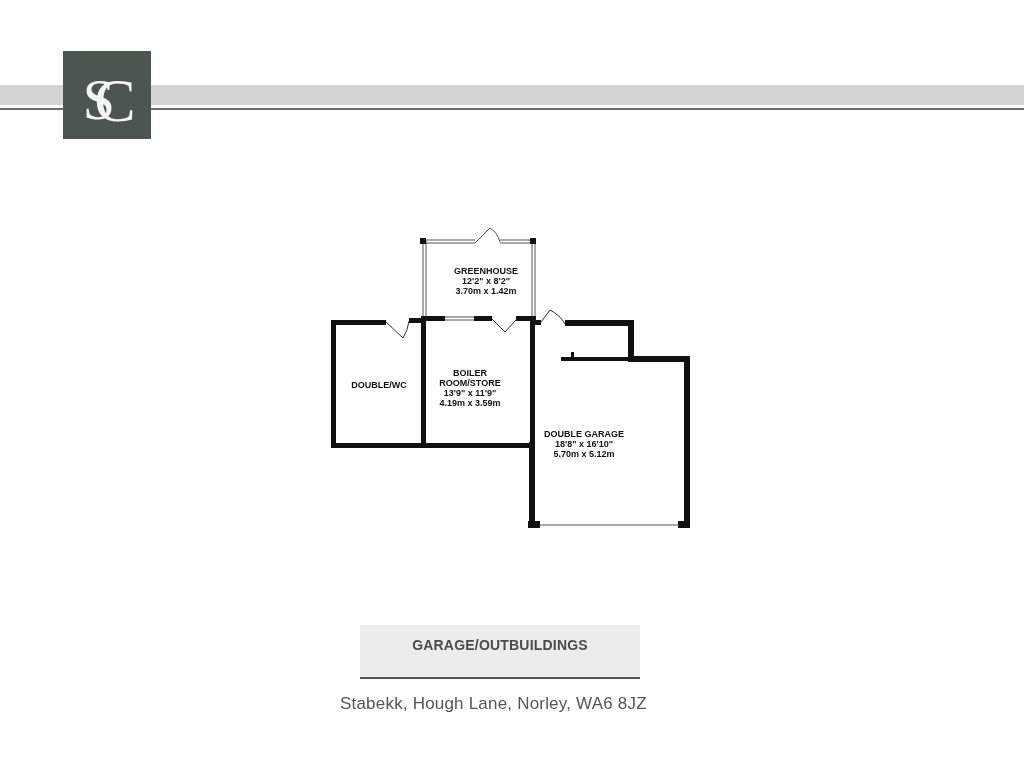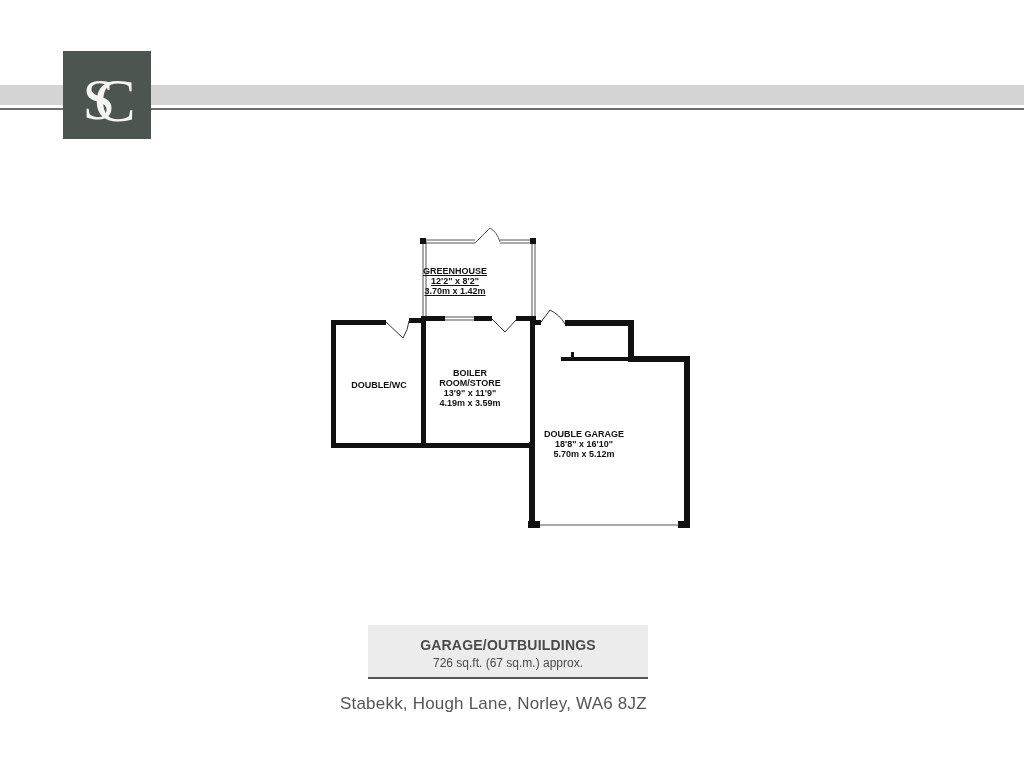--- a/index.html
+++ b/index.html
@@ -3,21 +3,21 @@
   <meta charset="utf-8">
   <style>
     html, body { margin:0; padding:0; background:#ffffff; }
     body { width:1024px; height:768px; position:relative; overflow:hidden; font-family:"Liberation Sans", sans-serif; }
     .band { position:absolute; left:0; top:85px; width:1024px; height:20px; background:#d3d4d3; }
     .band-line { position:absolute; left:0; top:108px; width:1024px; height:2px; background:#6b6e6b; }
     .logo { position:absolute; left:63px; top:51px; width:88px; height:88px; background:#4d5550; }
     .logo svg { width:88px; height:88px; display:block; }
     .plan { position:absolute; left:0; top:0; width:1024px; height:768px; }
     .room-label { position:absolute; text-align:center; font-family:"Liberation Sans", sans-serif; font-weight:bold; font-size:9px; line-height:10px; color:#111; }
-    .summary { position:absolute; left:368px; top:625px; width:280px; height:52px; background:#ececec; border-bottom:2px solid #555; text-align:center; }
+    .summary { position:absolute; left:360px; top:625px; width:280px; height:52px; background:#ececec; border-bottom:2px solid #555; text-align:center; }
     .summary-title { margin-top:12px; font-weight:bold; font-size:14px; color:#4a4a4a; letter-spacing:0.2px; }
     .summary-sub { margin-top:3px; font-size:12px; color:#4a4a4a; }
     .address { position:absolute; left:340px; top:694px; width:344px; font-size:17px; color:#555; letter-spacing:0.2px; }
   </style>
 </head>
 <body>
 
 <div class="band"></div>
 <div class="band-line"></div>
 
@@ -75,21 +75,21 @@
     <line x1="540" y1="525" x2="679" y2="525"></line>
   </g>
 
   <g fill="none" stroke="#333" stroke-width="1">
     <path d="M386 322 L403 338 Q408 330 409 321"></path>
     <path d="M492 319 L505 332 L516 320"></path>
     <path d="M541 322 L550 310 Q560 315 565 324"></path>
   </g>
 </svg>
 
-<div class="room-label" style="left:405px;top:266px;width:100px;text-decoration:underline;">
+<div class="room-label" style="left:436px;top:266px;width:100px;">
   <div>GREENHOUSE</div>
   <div>12'2"  x 8'2"</div>
   <div>3.70m  x 1.42m</div>
 </div>
 
 <div class="room-label" style="left:338px;top:380px;width:82px;">
   <div>DOUBLE/WC</div>
 </div>
 
 <div class="room-label" style="left:426px;top:368px;width:88px;">
@@ -99,16 +99,15 @@
 </div>
 
 <div class="room-label" style="left:529px;top:429px;width:110px;">
   <div>DOUBLE GARAGE</div>
   <div>18'8"  x 16'10"</div>
   <div>5.70m  x 5.12m</div>
 </div>
 
 <div class="summary">
   <div class="summary-title">GARAGE/OUTBUILDINGS</div>
-  <div class="summary-sub">726 sq.ft. (67 sq.m.) approx.</div>
 </div>
 
 <div class="address">Stabekk, Hough Lane, Norley, WA6 8JZ</div>
 
 </body></html>

